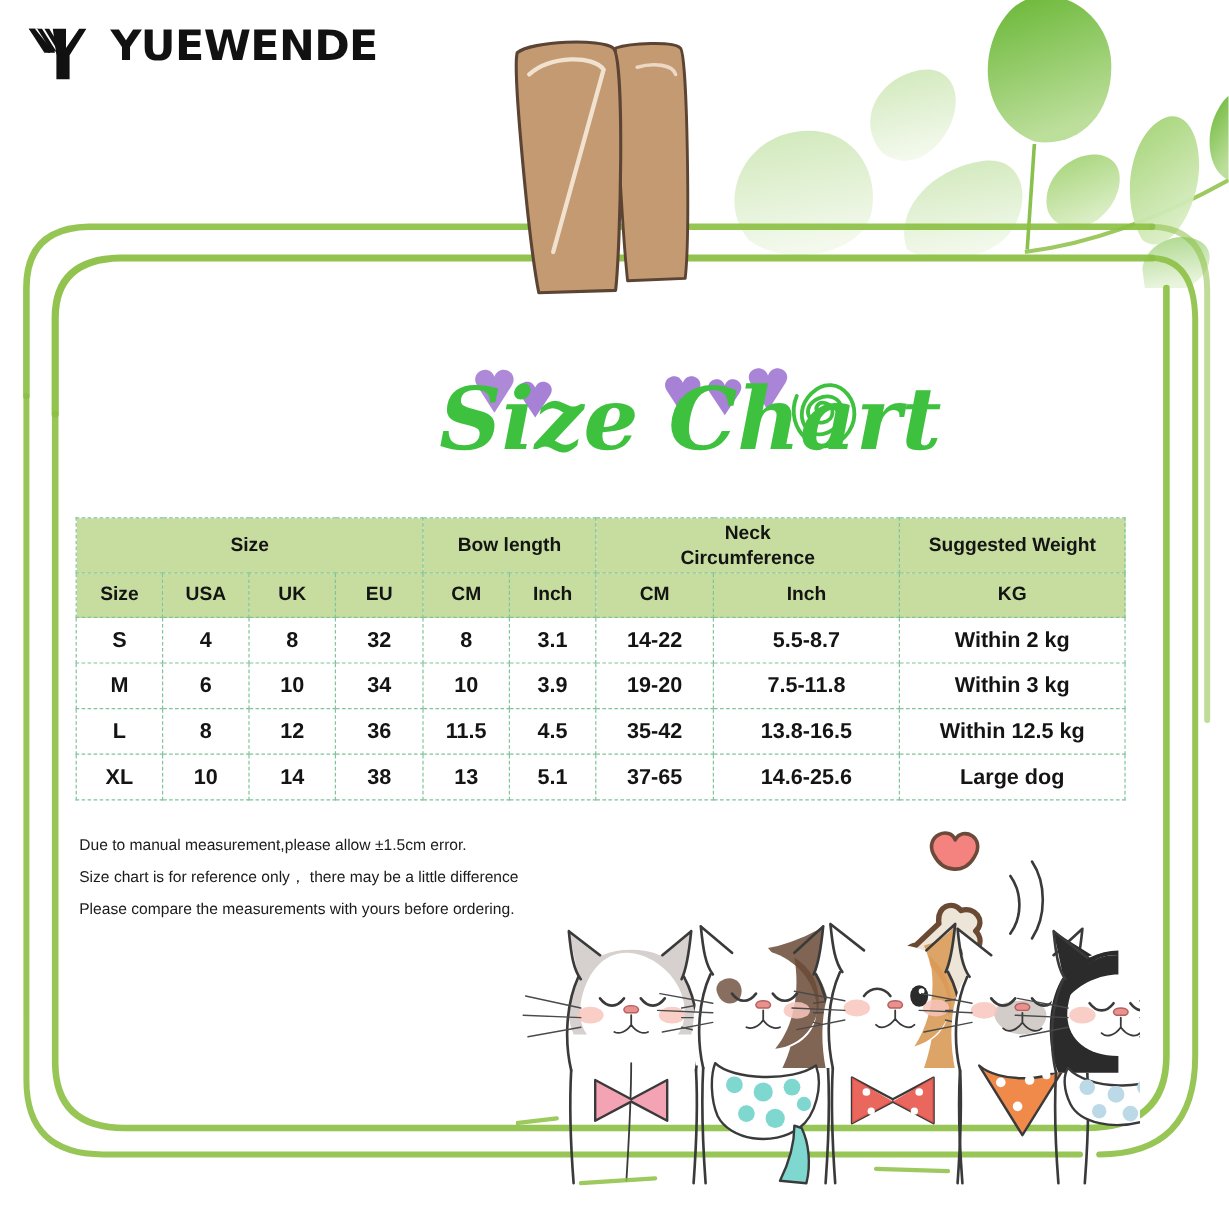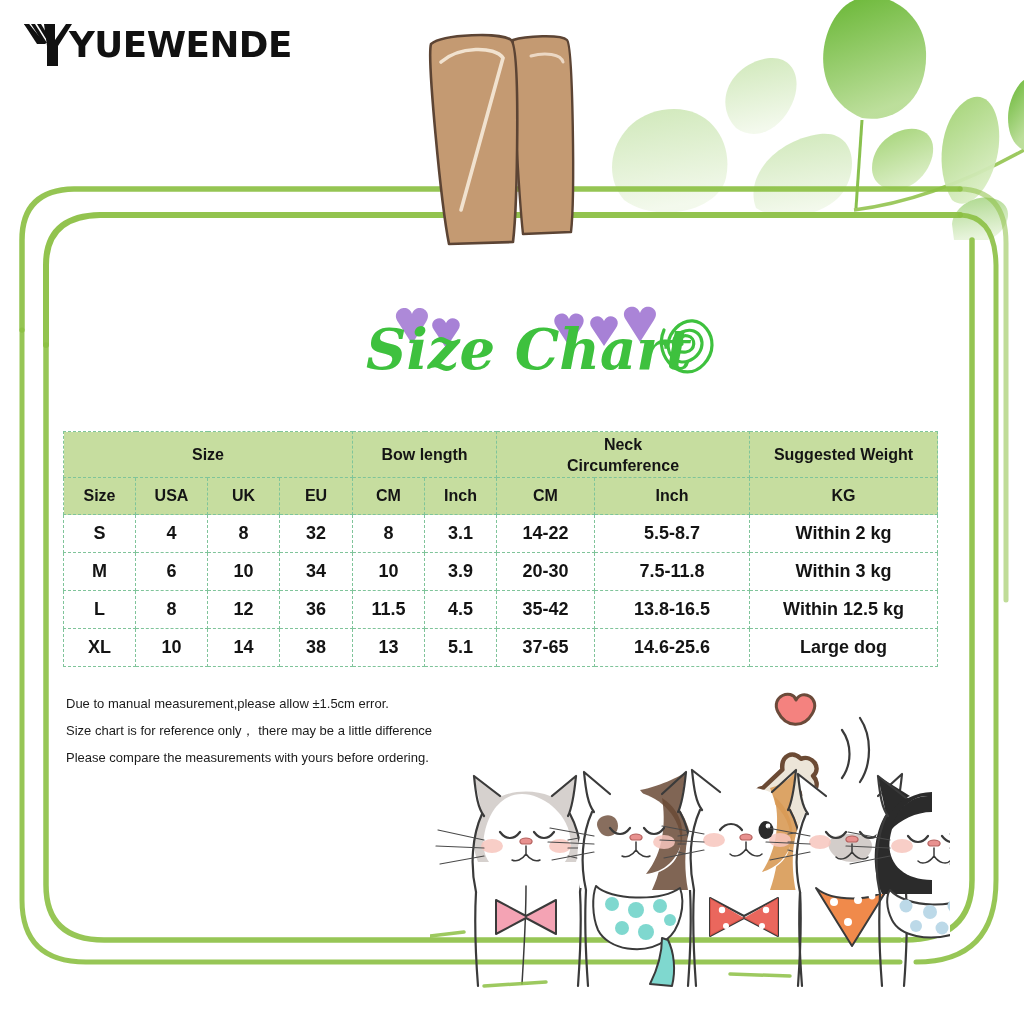--- a/index.html
+++ b/index.html
@@ -21,23 +21,24 @@
     height: 1024px;
     overflow: hidden;
   }
 
   
   #logo {
     position: absolute;
     left: 22px;
     top: 22px;
     display: flex;
-    align-items: center;
+    align-items: flex-start;
     height: 46px;
     z-index: 40;
+    gap: 23px;
   }
   #logo .logo-y {
     position: relative;
     width: 50px;
     height: 46px;
     flex: none;
   }
   #logo .logo-word {
     font-family: "DejaVu Sans", sans-serif;
     font-weight: bold;
@@ -91,21 +92,21 @@
     height: 100px;
     z-index: 30;
   }
   #title-text {
     position: absolute;
     left: 6px;
     top: 18px;
     font-family: "DejaVu Serif", serif;
     font-style: italic;
     font-weight: bold;
-    font-size: 56px;
+    font-size: 72px;
     line-height: 62px;
     color: #3ec13e;
     letter-spacing: 0px;
     white-space: nowrap;
   }
 
   
   #size-table-wrap {
     position: absolute;
     left: 63px;
@@ -330,21 +331,21 @@
           <td>5.5-8.7</td>
           <td>Within 2 kg</td>
         </tr>
         <tr class="data-row">
           <td>M</td>
           <td>6</td>
           <td>10</td>
           <td>34</td>
           <td>10</td>
           <td>3.9</td>
-          <td>20-30</td>
+          <td>19-20</td>
           <td>7.5-11.8</td>
           <td>Within 3 kg</td>
         </tr>
         <tr class="data-row">
           <td>L</td>
           <td>8</td>
           <td>12</td>
           <td>36</td>
           <td>11.5</td>
           <td>4.5</td>

